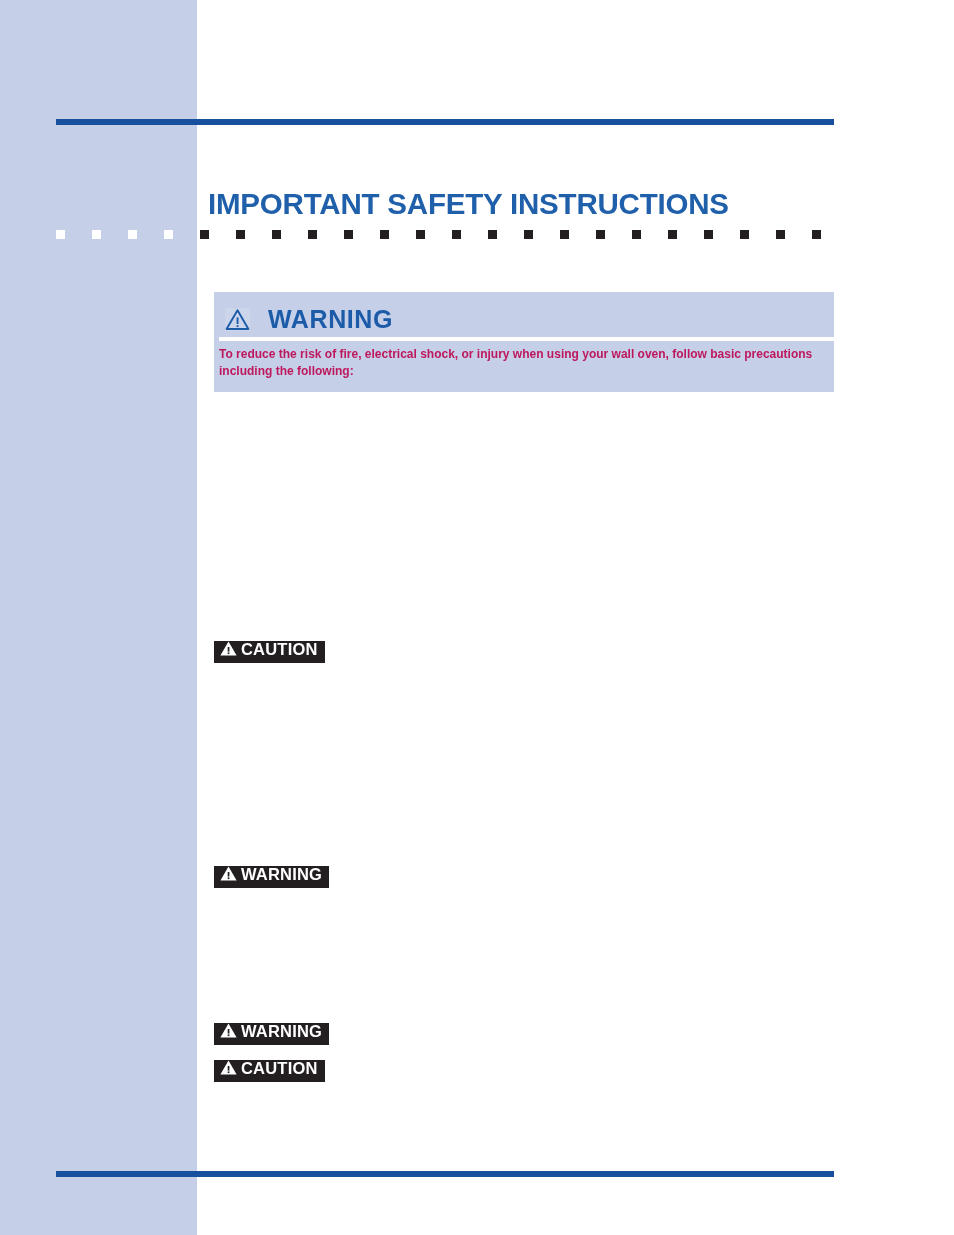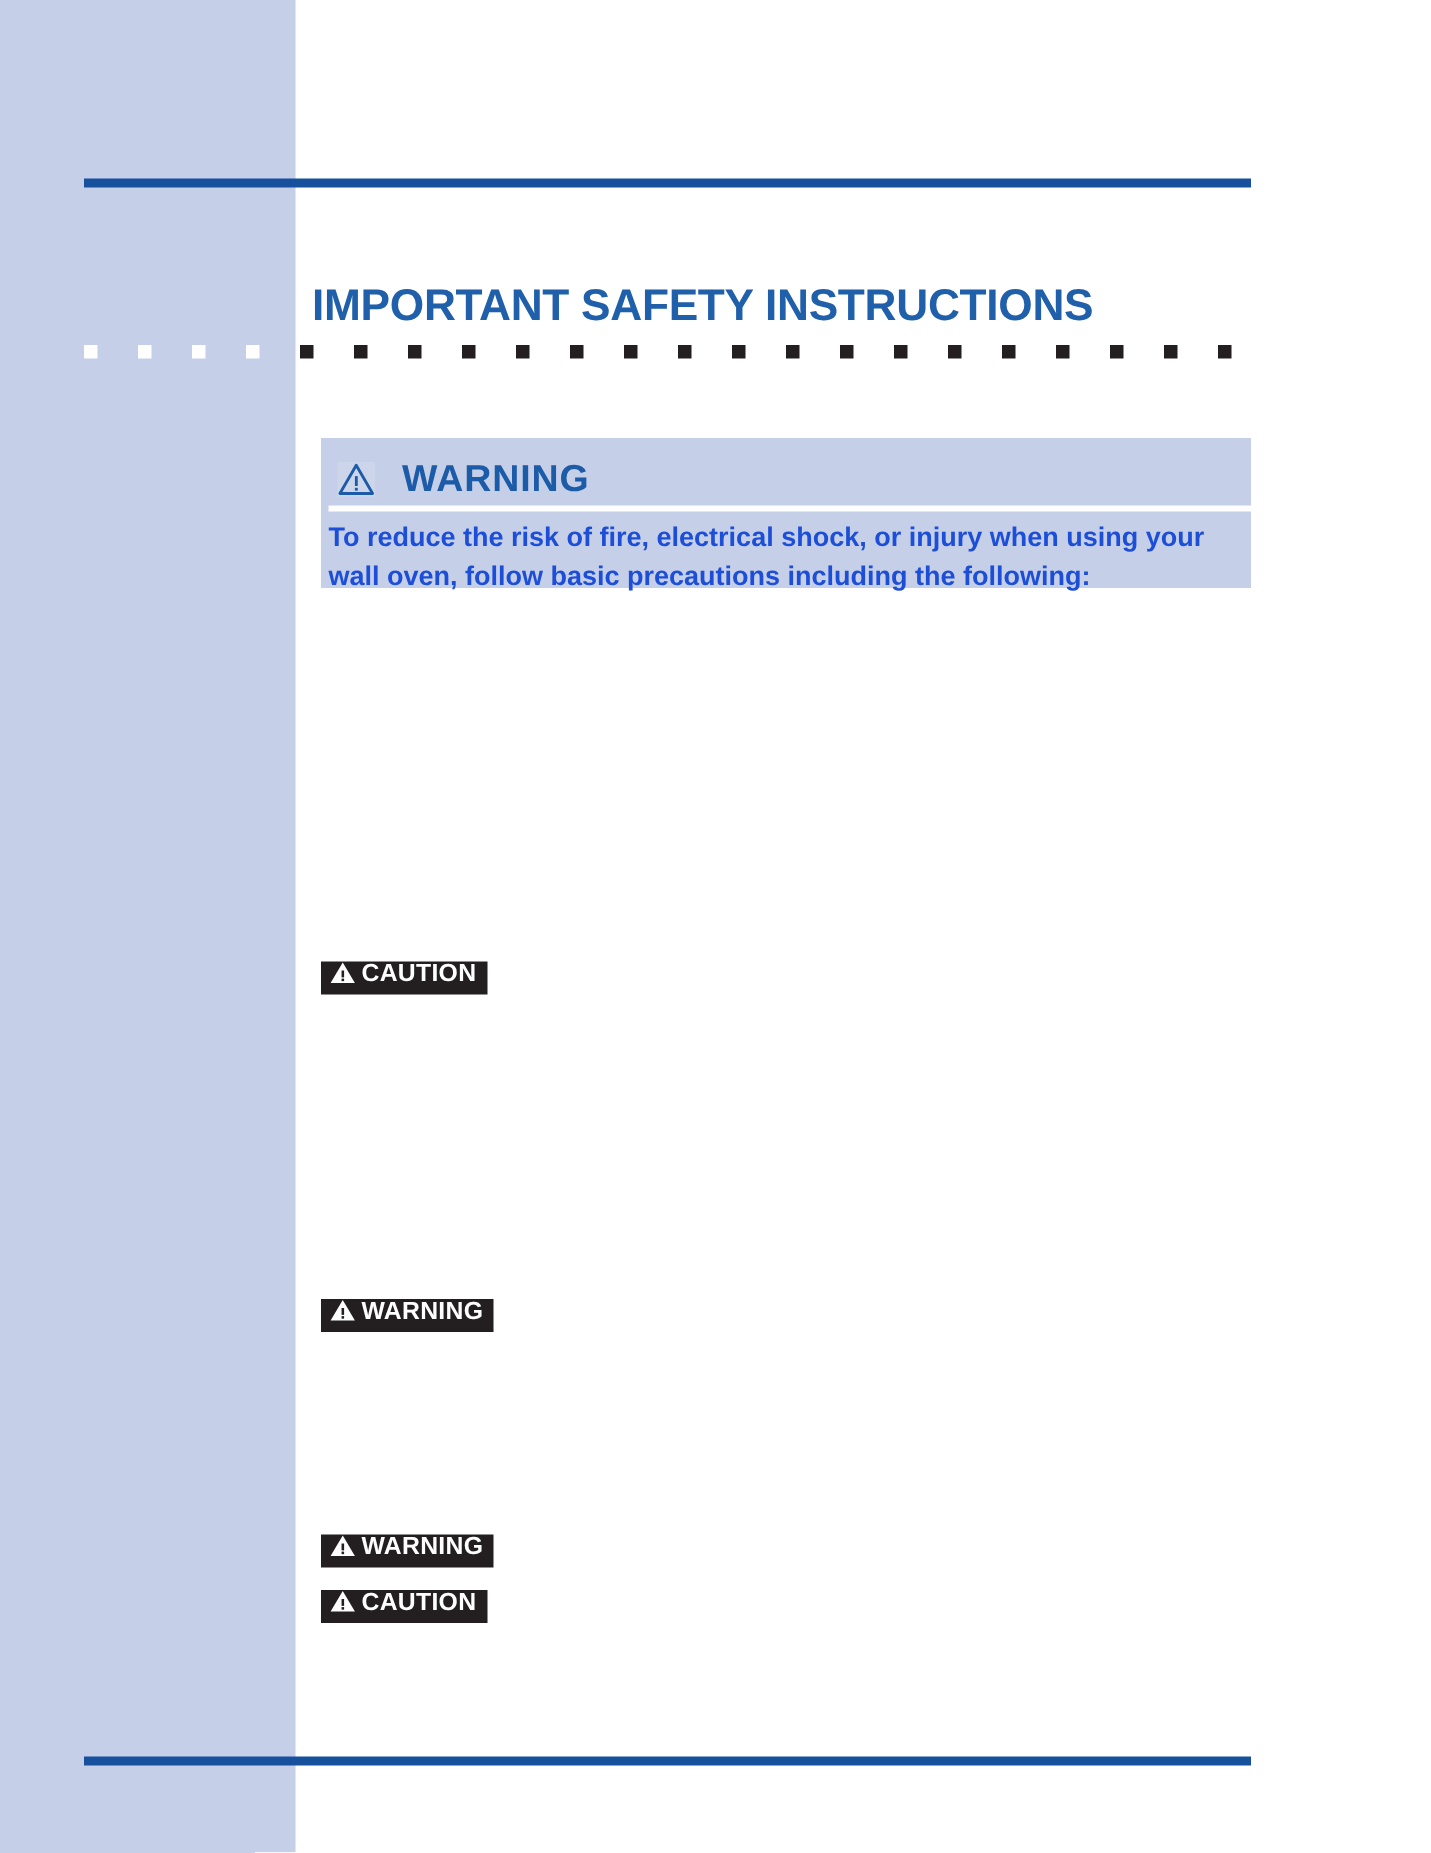--- a/index.html
+++ b/index.html
@@ -111,23 +111,23 @@
     top: 45px;
     width: 618px;
     height: 4px;
     background: #ffffff;
   }
   .warning-panel-body {
     position: absolute;
     left: 5px;
     top: 54px;
     width: 600px;
-    font-size: 18px;
-    font-weight: bold;
-    color: #1d4ed8;
+    font-size: 12px;
+    font-weight: bold;
+    color: #be185d;
     line-height: 1.42;
   }
 
   
   .badge {
     position: absolute;
     height: 22px;
     background: #231f20;
     display: flex;
     align-items: flex-start;

